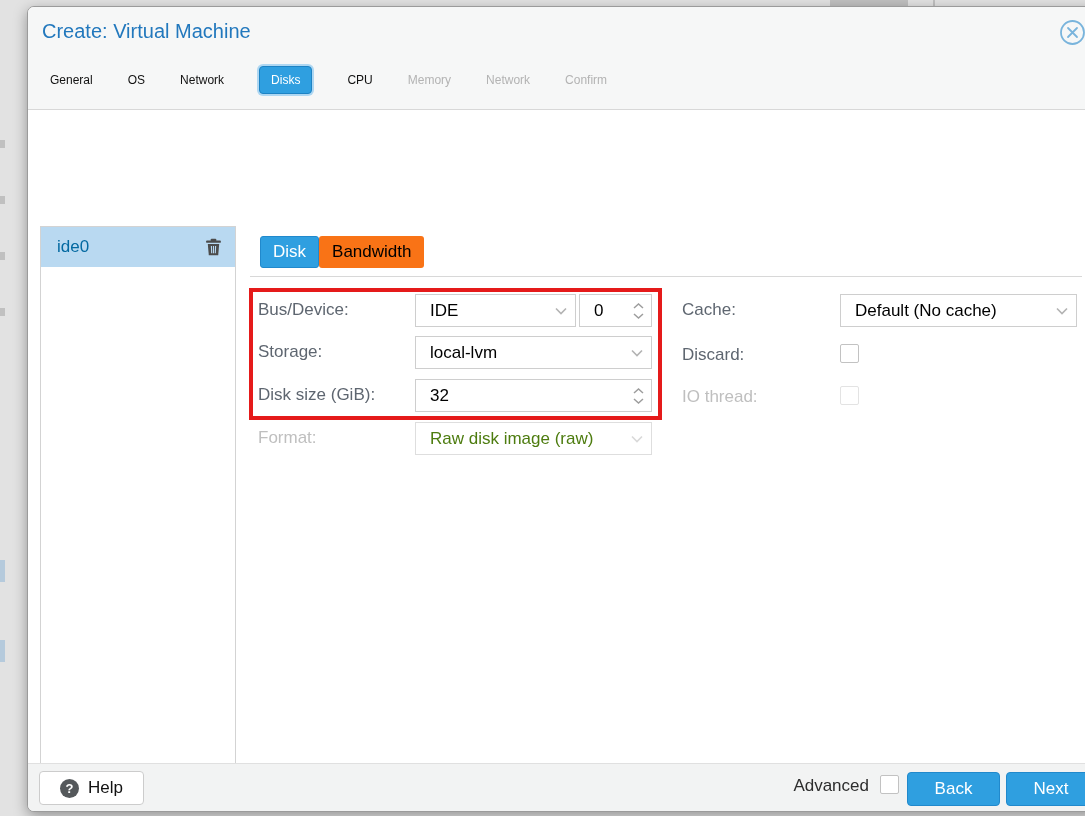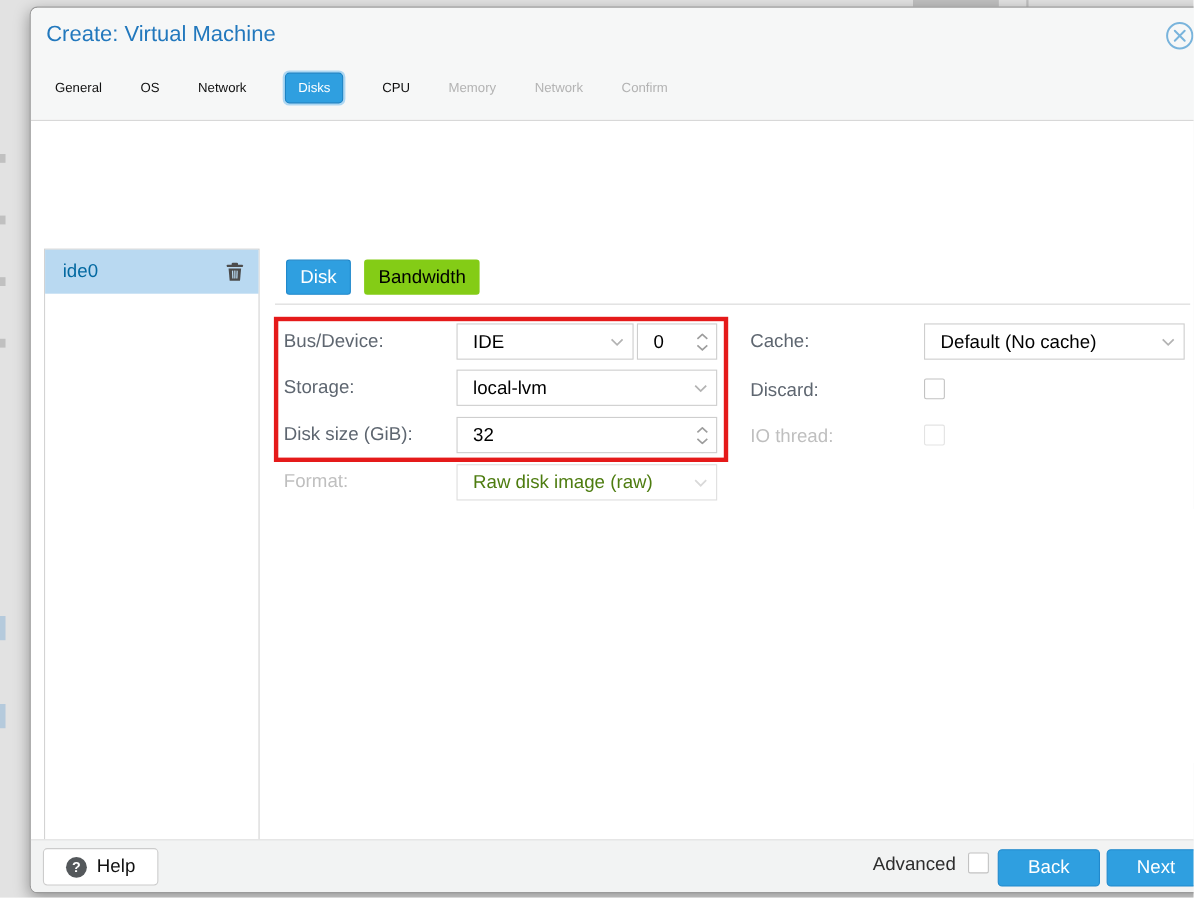--- a/index.html
+++ b/index.html
@@ -32,22 +32,22 @@
 
   
   .device-panel{position:absolute;left:12px;top:116px;width:196px;height:586px;
     border:1px solid #d3d3d3;background:#fff;box-sizing:border-box;}
   .device-row{height:40px;background:#b9d9f1;display:flex;align-items:center;
     padding:0 13px 0 16px;font-size:17px;color:#0369a1;}
   .device-row .grow{flex:1;}
 
   
   .subtabbar{position:absolute;left:222px;top:126px;right:15px;height:41px;
-    border-bottom:1px solid #d8d8d8;display:flex;gap:12px;align-items:flex-start;padding-left:10px;box-sizing:border-box;}
-  .subtab{font-size:17px;padding:6px 13px;border-radius:3px;background:#84cc16;color:#000;cursor:pointer;}
+    border-bottom:1px solid #d8d8d8;display:flex;align-items:flex-start;padding-left:10px;box-sizing:border-box;}
+  .subtab{font-size:17px;padding:6px 13px;border-radius:3px;background:#f97316;color:#000;cursor:pointer;}
   .subtab.active{background:#2f9fe0;color:#fff;border:1px solid #2189cc;padding:5px 12px;}
 
   
   .f-label{position:absolute;font-size:17px;color:#5e6670;white-space:nowrap;}
   .f-label.disabled{color:#bfbfbf;}
   .field{position:absolute;height:33px;background:#fff;border:1px solid #cecece;
     box-sizing:border-box;font-size:17px;color:#000;display:flex;align-items:center;
     padding:0 26px 0 14px;overflow:hidden;white-space:nowrap;cursor:pointer;}
   .field.disabled{border-color:#dedede;color:#4d7c0f;cursor:default;}
   .chev{position:absolute;right:8px;top:50%;transform:translateY(-50%);}

